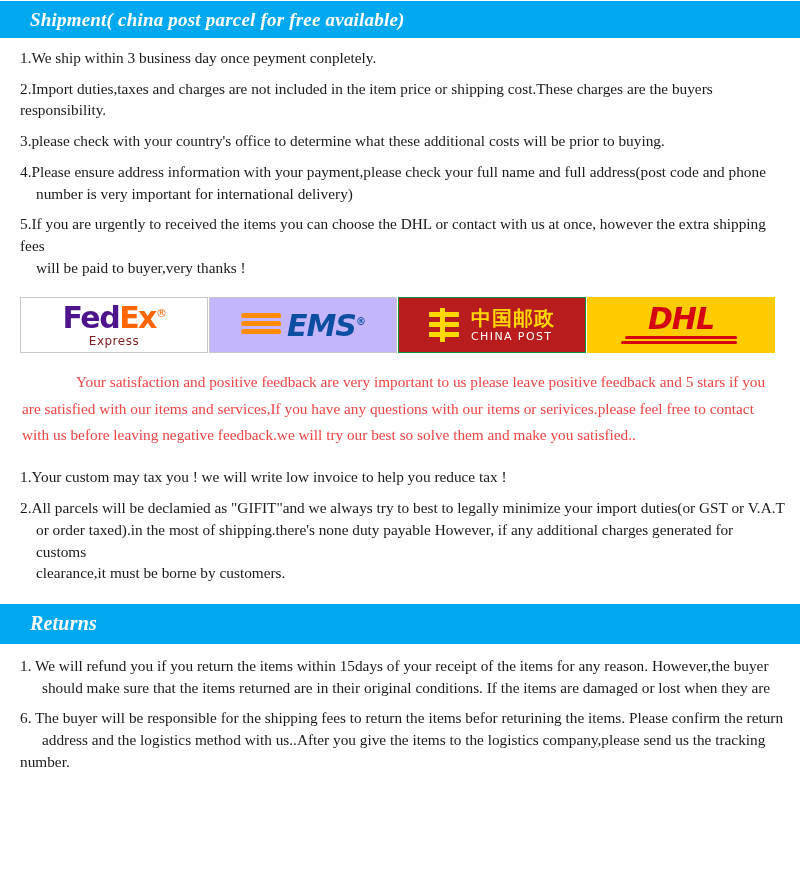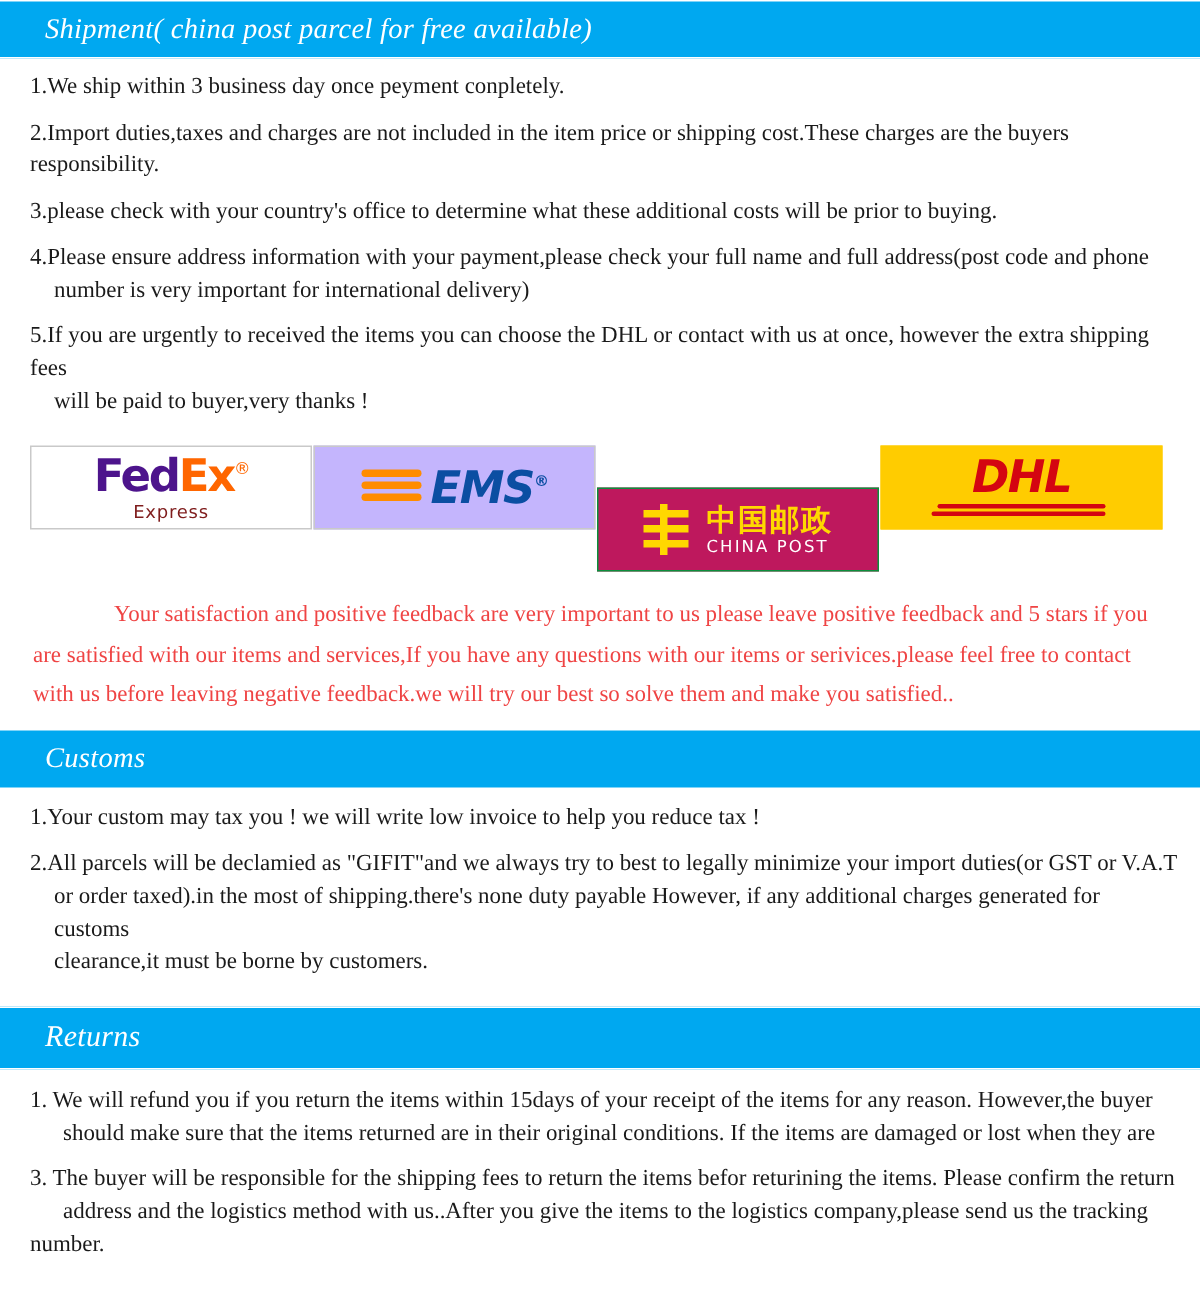--- a/index.html
+++ b/index.html
@@ -24,21 +24,21 @@
     display: flex;
     align-items: center;
     padding: 0 14px;
     border-top: 1px solid #ffffff;
     border-bottom: 1px solid #ffffff;
   }
   .bar-title {
     color: #ffffff;
     font-family: "Liberation Serif", serif;
     font-style: italic;
-    font-weight: normal;
+    font-weight: bold;
     font-size: 19px;
     letter-spacing: 0.2px;
     padding-left: 16px;
   }
   .bar.shipment { height: 39px; }
   .bar.customs  { height: 40px; }
   .bar.returns  { height: 42px; }
   .bar.returns .bar-title { font-size: 20px; }
 
   
@@ -132,23 +132,22 @@
     font-weight: bold;
     font-size: 30px;
     color: #0b4ea2;
     font-style: italic;
     letter-spacing: -1px;
   }
   .ems-reg { font-size: 10px; vertical-align: super; color: #0b4ea2; }
 
   
   .chinapost {
-    background: #be185d;
+    background: #b91c1c;
     border-color: #0a8f3c;
-    margin-top: 28px;
   }
   .cp-inner {
     display: flex;
     align-items: center;
     gap: 8px;
   }
   .cp-mark {
     width: 34px;
     height: 34px;
     position: relative;
@@ -288,42 +287,39 @@
     </div>
 
   </div>
 
   <div class="para">
     <span class="indent"></span><span>Your satisfaction and positive feedback are very important to us please leave positive feedback and 5 stars if you are</span>
     <span>satisfied with our items and services,If you have any questions with our items or serivices.please feel free to contact with us</span>
     <span>before leaving negative feedback.we will try our best so solve them and make you satisfied..</span>
   </div>
 
-  <div class="bar customs">
-    <span class="bar-title">Customs</span>
-  </div>
 
   <div class="block sec-body-customs">
     <p class="line"><span>1.Your custom may tax you ! we will write low invoice to help you reduce tax !</span></p>
     <p class="line">
       <span>2.All parcels will be declamied as "GIFIT"and we always try to best to legally minimize your import duties(or GST or V.A.T</span>
       <span class="cont">or order taxed).in the most of shipping.there's none duty  payable However, if any additional charges generated for customs</span>
       <span class="cont">clearance,it must be borne by customers.</span>
     </p>
   </div>
 
   <div class="bar returns">
     <span class="bar-title">Returns</span>
   </div>
 
   <div class="block sec-body-returns returns">
     <p class="line">
       <span>1. We will refund you if you return the items within 15days of your receipt of the items for any reason. However,the buyer</span>
       <span class="cont">should make sure that the items returned are in their original conditions. If the items are damaged or lost when they are</span>
     </p>
     <p class="line">
-      <span>3. The buyer will be responsible for the shipping fees to return the items befor returining the items. Please confirm the return</span>
+      <span>6. The buyer will be responsible for the shipping fees to return the items befor returining the items. Please confirm the return</span>
       <span class="cont">address  and  the  logistics  method with us..After you  give  the items to the logistics company,please send us the tracking</span>
       <span>number.</span>
     </p>
   </div>
 
 </div>
 
 </body></html>

